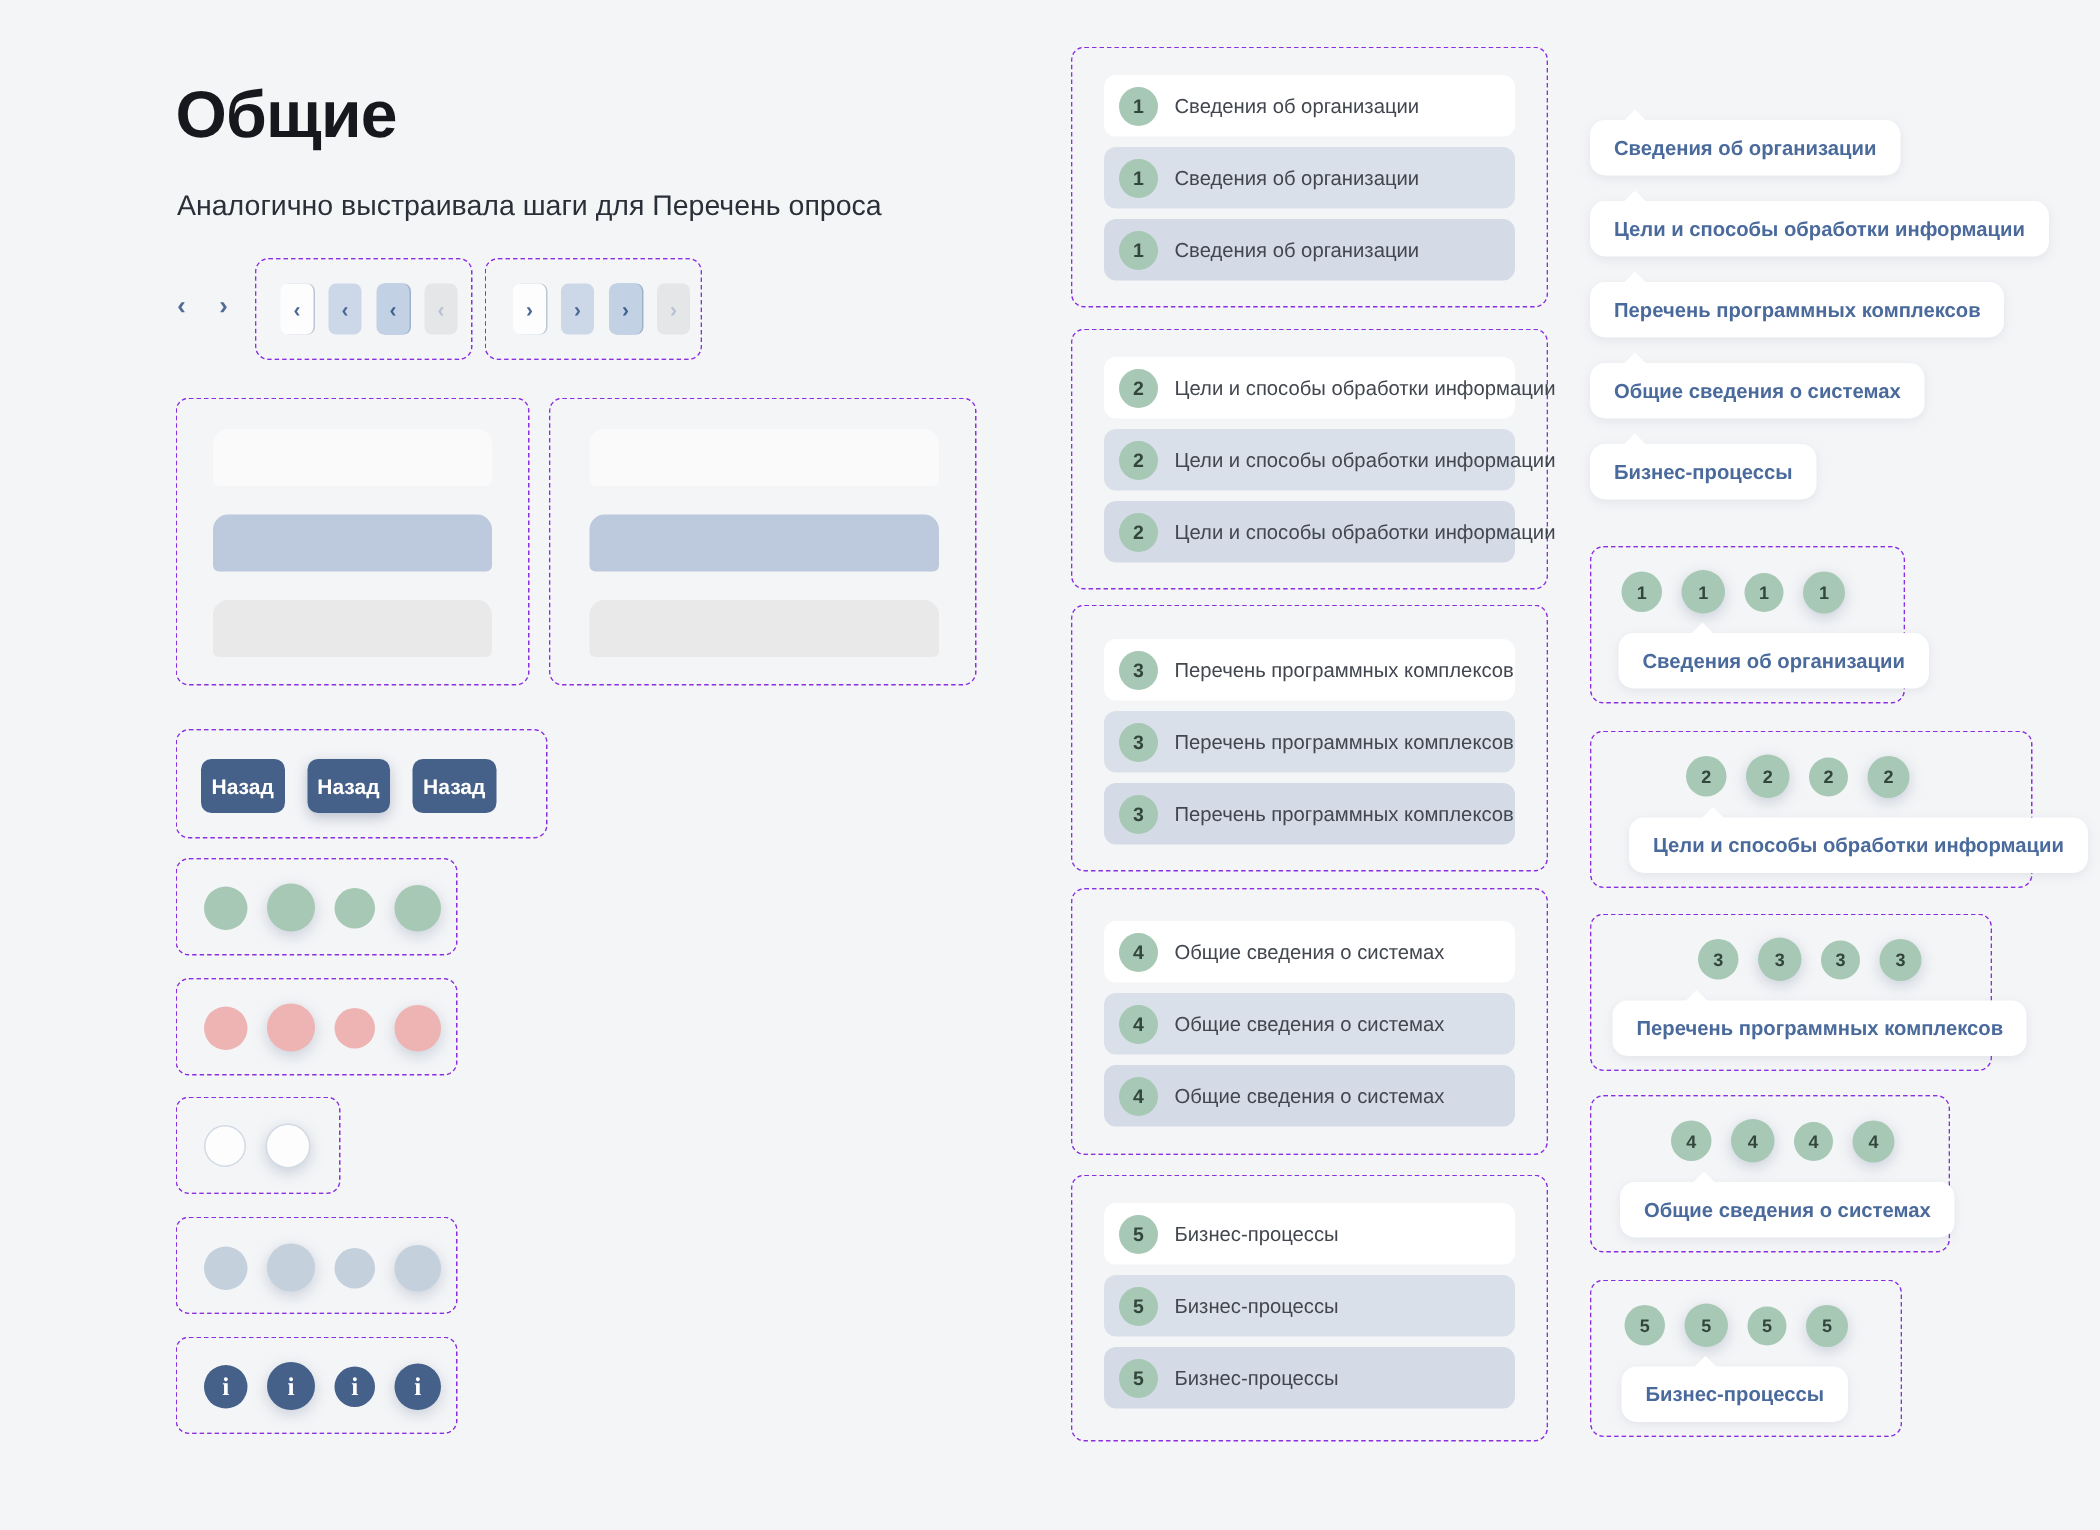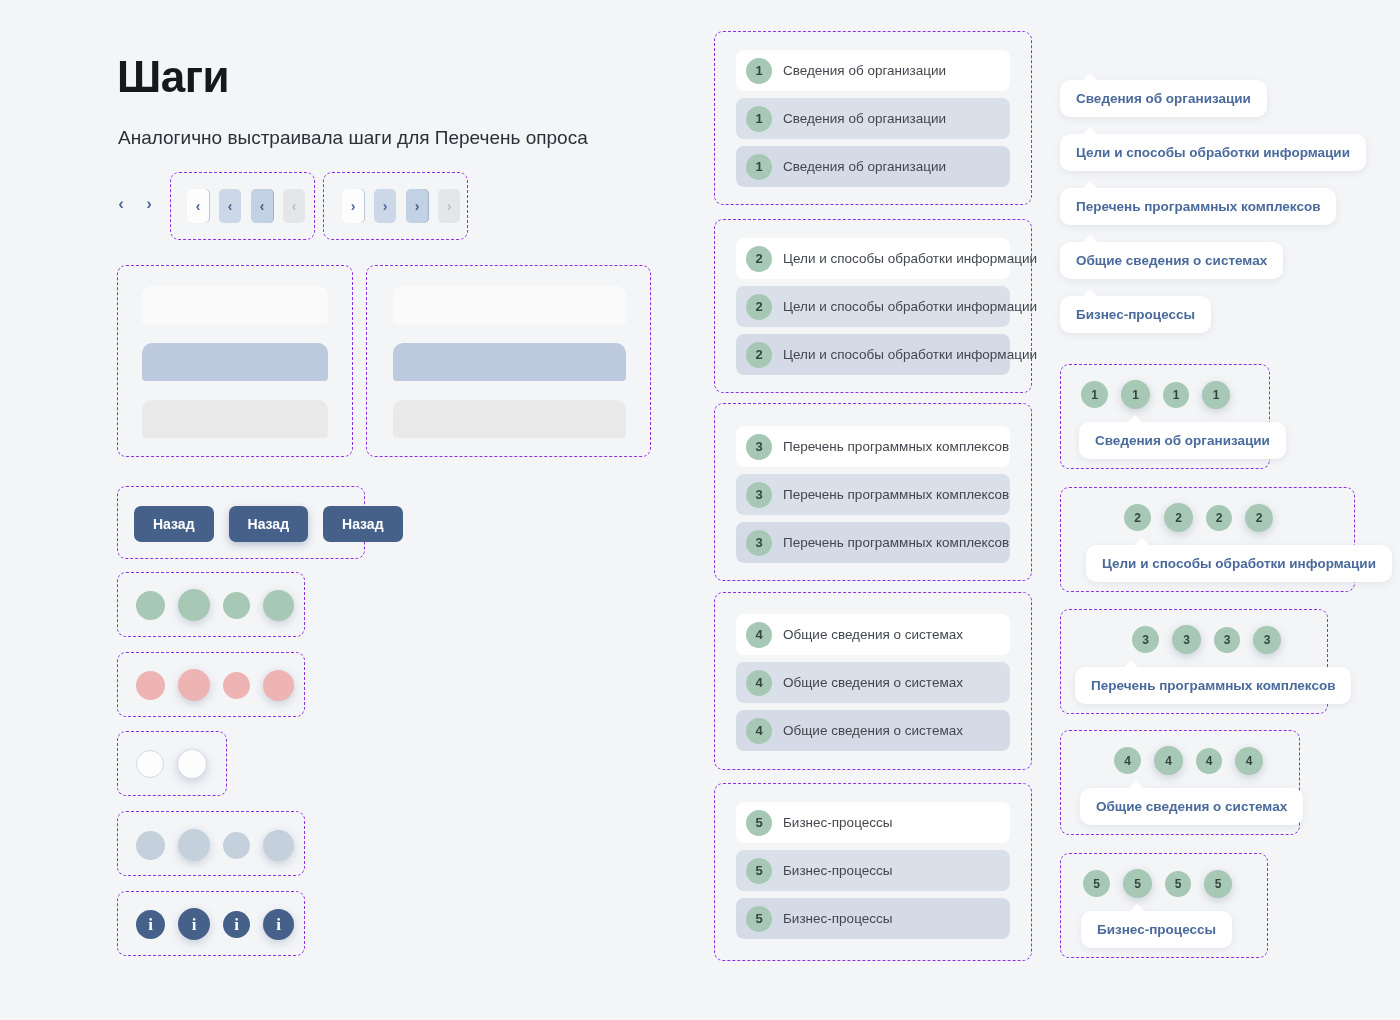--- a/index.html
+++ b/index.html
@@ -85,21 +85,21 @@
     gap: 15px;
     align-items: center;
   }
   .btn-back {
     background: #456089;
     color: #ffffff;
     font-size: 14px;
     font-weight: 700;
     border: none;
     border-radius: 7px;
-    padding: 11px 19px;
+    padding: 11px 7px;
     line-height: 1;
     cursor: pointer;
     text-align: right;
   }
   .btn-back.shadowed { box-shadow: 0 3px 9px rgba(50,70,105,.30); }
 
   
   .circle-row {
     position: absolute;
     display: flex;
@@ -182,21 +182,21 @@
   .tooltip-abs { position: absolute; }
 
   .tt-group { position: absolute; }
   .tt-dots { display: flex; align-items: center; }
 </style>
 </head>
 <body>
 
 <div class="page">
 
-  <h1 id="page-title">Шаги</h1>
+  <h1 id="page-title">Общие</h1>
   <p id="page-subtitle">Аналогично выстраивала шаги для Перечень опроса</p>
 
   <div class="bare-chevrons">
     <span class="chev-bare">‹</span>
     <span class="chev-bare">›</span>
   </div>
 
   <div class="frame" style="left:170px; top:172px; width:145px; height:68px;"></div>
   <div class="arrow-set" style="position:absolute; left:187px; top:189px;">
     <div class="arrow-btn ab-white">‹</div>

